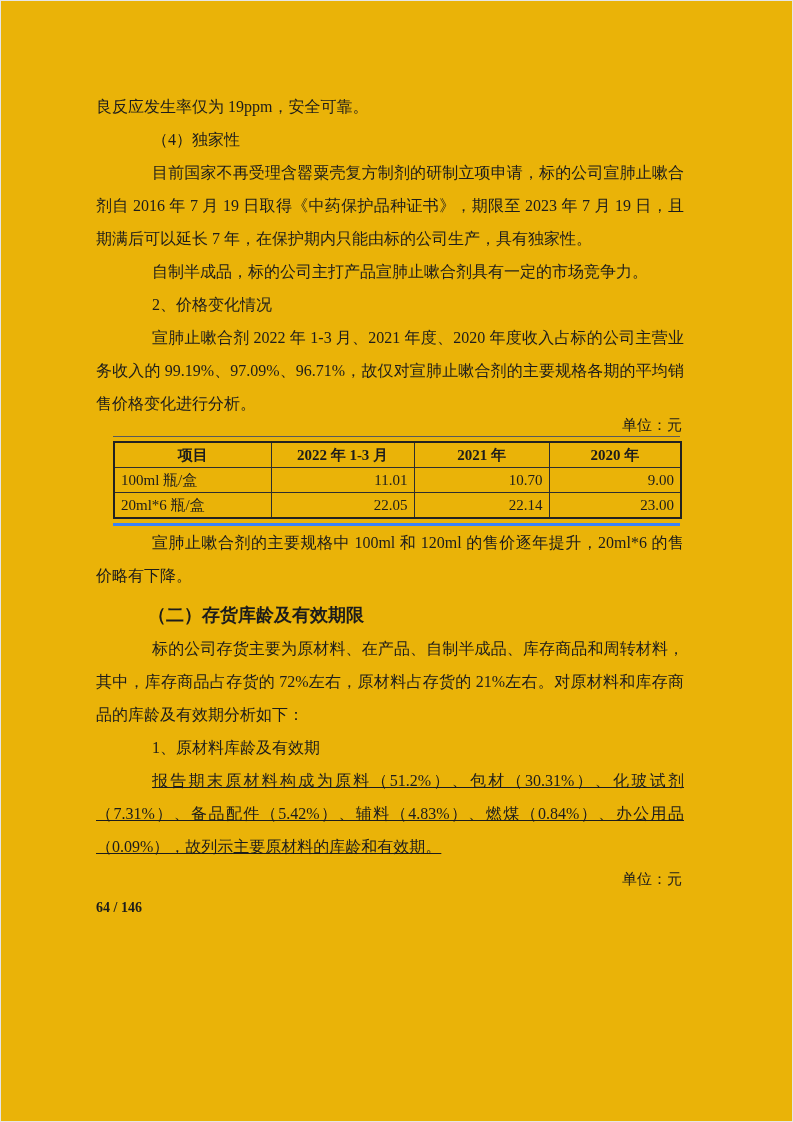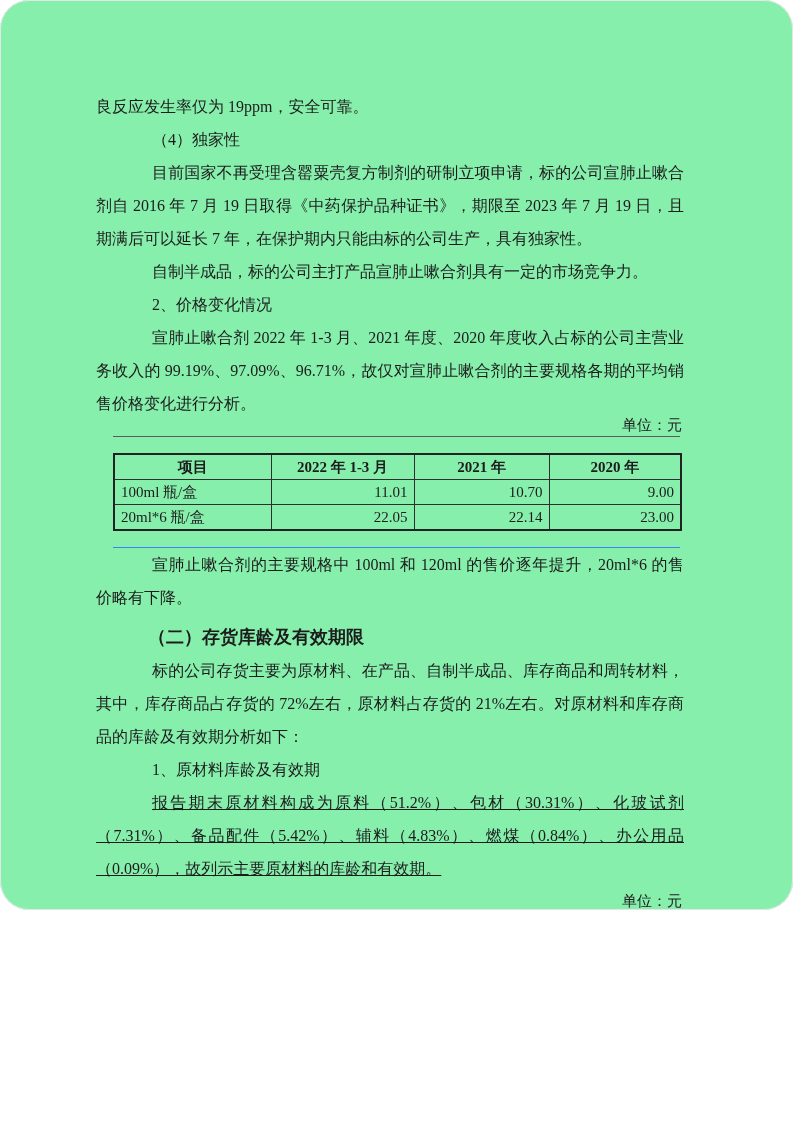--- a/index.html
+++ b/index.html
@@ -3,28 +3,27 @@
 <meta charset="utf-8">
 <style>
   html, body {
     margin: 0;
     padding: 0;
     background: #ffffff;
   }
   .page {
     position: relative;
     width: 793px;
-    height: 910px;
-    background: #86efac;
+    height: 1122px;
+    background: #eab308;
     outline: 1px solid #e6e6e6;
     outline-offset: -1px;
     overflow: hidden;
     font-family: "Liberation Serif", "DejaVu Serif", serif;
     color: #1c1c1c;
-    border-radius: 29px;
   }
   .content {
     position: absolute;
     left: 96px;
     top: 0;
     width: 588px;
     padding-top: 90px;
   }
   p.body {
     margin: 0;
@@ -56,22 +55,22 @@
     padding-right: 2px;
   }
   .unit-line.tall {
     line-height: 33px;
     margin-top: 0;
   }
   .table-wrap {
     margin-left: 17px;
     width: 567px;
     border-top: 1px solid #5a5a5a;
-    border-bottom: 1px solid #3b82f6;
-    padding: 16px 0;
+    border-bottom: 3px solid #3b82f6;
+    padding: 4px 0;
     box-sizing: border-box;
   }
   table.price {
     width: 100%;
     border-collapse: collapse;
     table-layout: fixed;
     border-top: 2px solid #222;
     border-bottom: 2px solid #222;
     border-left: 2px solid #222;
     border-right: 2px solid #222;

